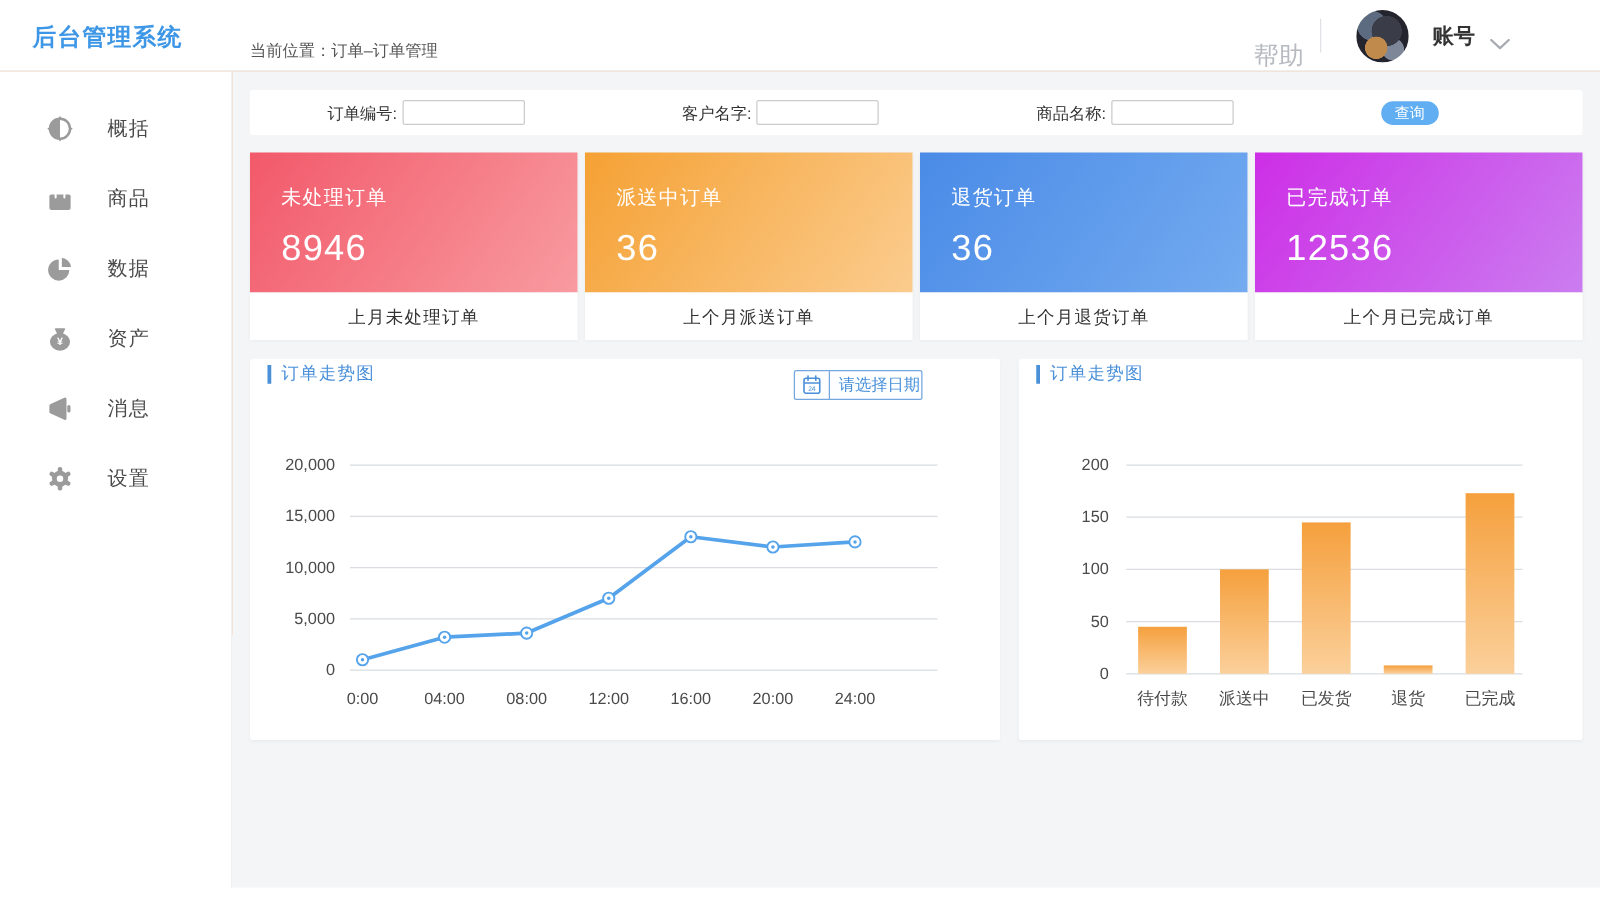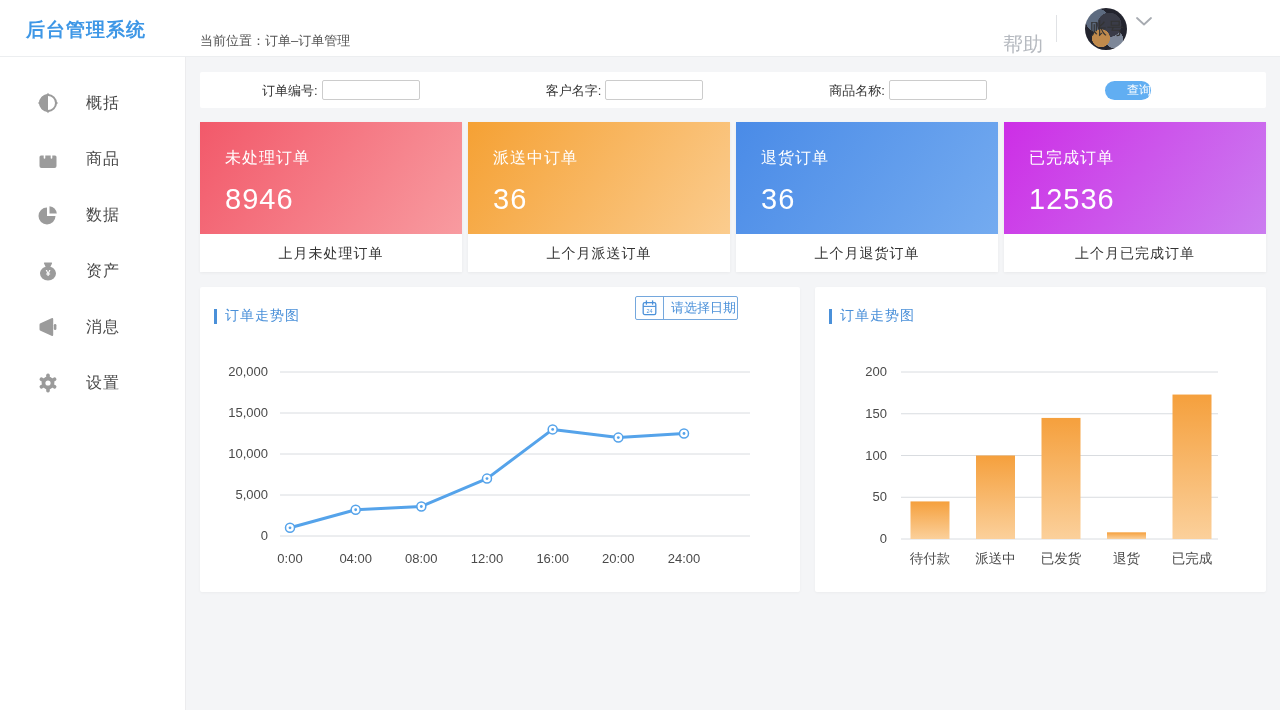--- a/index.html
+++ b/index.html
@@ -14,21 +14,21 @@
   .help-link { position:absolute; left:1003px; top:31px; font-size:20px; color:#b6bac0; cursor:pointer; }
   .header-divider { position:absolute; left:1056px; top:15px; width:1px; height:27px; background:#e0e2e5; }
   .avatar { position:absolute; left:1085px; top:8px; width:42px; height:42px; border-radius:50%;
             background:
               radial-gradient(circle at 38% 72%, #c08a4c 0 22%, rgba(0,0,0,0) 23%),
               radial-gradient(circle at 58% 40%, #3a3c48 0 34%, rgba(0,0,0,0) 35%),
               radial-gradient(circle at 70% 75%, #7d8798 0 20%, rgba(0,0,0,0) 21%),
               radial-gradient(circle at 30% 30%, #5d6b80 0 28%, rgba(0,0,0,0) 29%),
               #23242e;
             cursor:pointer; }
-  .account { position:absolute; left:1090px; top:17px; display:flex; align-items:flex-start; gap:12px; cursor:pointer; }
+  .account { position:absolute; left:1146px; top:17px; display:flex; align-items:flex-end; gap:12px; cursor:pointer;font-weight:bold; }
   .account-name { font-size:17px; color:#333; }
 
   
   .sidebar { position:absolute; left:0; top:57px; width:186px; height:653px; background:#fff; border-right:1px solid #ececee; z-index:4; }
   .side-item { position:relative; display:flex; align-items:center; height:40px; margin-top:16px; padding-left:36px; cursor:pointer; color:#9b9b9b; }
   .side-item:first-child { margin-top:26px; }
   .side-icon { width:24px; height:24px; display:inline-flex; align-items:center; justify-content:center; }
   .side-label { margin-left:26px; font-size:16px; color:#4a4a4a; letter-spacing:1px; }
   .side-item.active { background:#ddeefb; }
   .side-item.active::before { content:""; position:absolute; left:0; top:0; width:4px; height:40px; background:#4a9fe8; }
@@ -39,35 +39,35 @@
 
   
   .content { position:absolute; left:186px; top:57px; width:1094px; height:653px; background:#f4f5f7; }
 
   .search-panel { position:absolute; left:14px; top:15px; width:1066px; height:36px; background:#fff; border-radius:2px;
                   display:flex; align-items:center; }
   .search-field { display:flex; align-items:flex-end; }
   .search-field .lbl { font-size:13px; color:#333; }
   .search-field input { width:98px; height:20px; margin-left:4px; border:1px solid #ccc; border-radius:2px; background:#fff; outline:none; padding:0 4px; font-size:12px; }
   .f1 { margin-left:62px; } .f2 { margin-left:126px; } .f3 { margin-left:126px; }
-  .query-btn { margin-left:118px; width:46px; height:19px; border:none; border-radius:10px; background:#61aef2; color:#fff; font-size:12px; cursor:pointer; line-height:19px;text-align:right; }
+  .query-btn { margin-left:118px; width:46px; height:19px; border:none; border-radius:10px; background:#61aef2; color:#fff; font-size:12px; cursor:pointer; line-height:19px; }
 
   
   .cards { position:absolute; left:14px; top:65px; width:1066px; display:flex; gap:6px; }
   .card { width:262px; box-shadow:0 1px 3px rgba(0,0,0,0.05); }
   .card-top { height:112px; color:#fff; padding:26px 0 0 25px; }
   .card-title { font-size:16px; letter-spacing:1px; }
   .card-value { font-size:29px; margin-top:14px; letter-spacing:1px; }
   .card-footer { height:38px; background:#fff; text-align:center; line-height:38px; font-size:14px; color:#333; letter-spacing:1px; }
 
   
   .panel { position:absolute; top:230px; height:305px; background:#fff; border-radius:2px; box-shadow:0 1px 3px rgba(0,0,0,0.04); }
   .panel-line { left:14px; width:600px; }
   .panel-bar { left:629px; width:451px; }
-  .panel-title { position:absolute; left:14px; top:20px; display:flex; align-items:center; }
+  .panel-title { position:absolute; left:14px; top:3px; display:flex; align-items:center; }
   .panel-title .bar { width:3px; height:15px; background:#4a90d9; margin-right:8px; }
   .panel-title .txt { font-size:14px; color:#4a90d9; letter-spacing:1px; }
   .date-picker { position:absolute; right:62px; top:9px; height:24px; display:flex; align-items:center;
                  border:1px solid #74a7dd; border-radius:2px; background:#fdfeff; padding:0 1px 0 6px; cursor:pointer; }
   .date-picker .dp-divider { width:1px; height:23px; background:#74a7dd; margin:0 7px 0 6px; }
   .date-picker .dp-label { font-size:13px; color:#4a90d9; }
   .chart-svg { position:absolute; left:0; top:40px; }
 </style>
 </head>
 <body>

